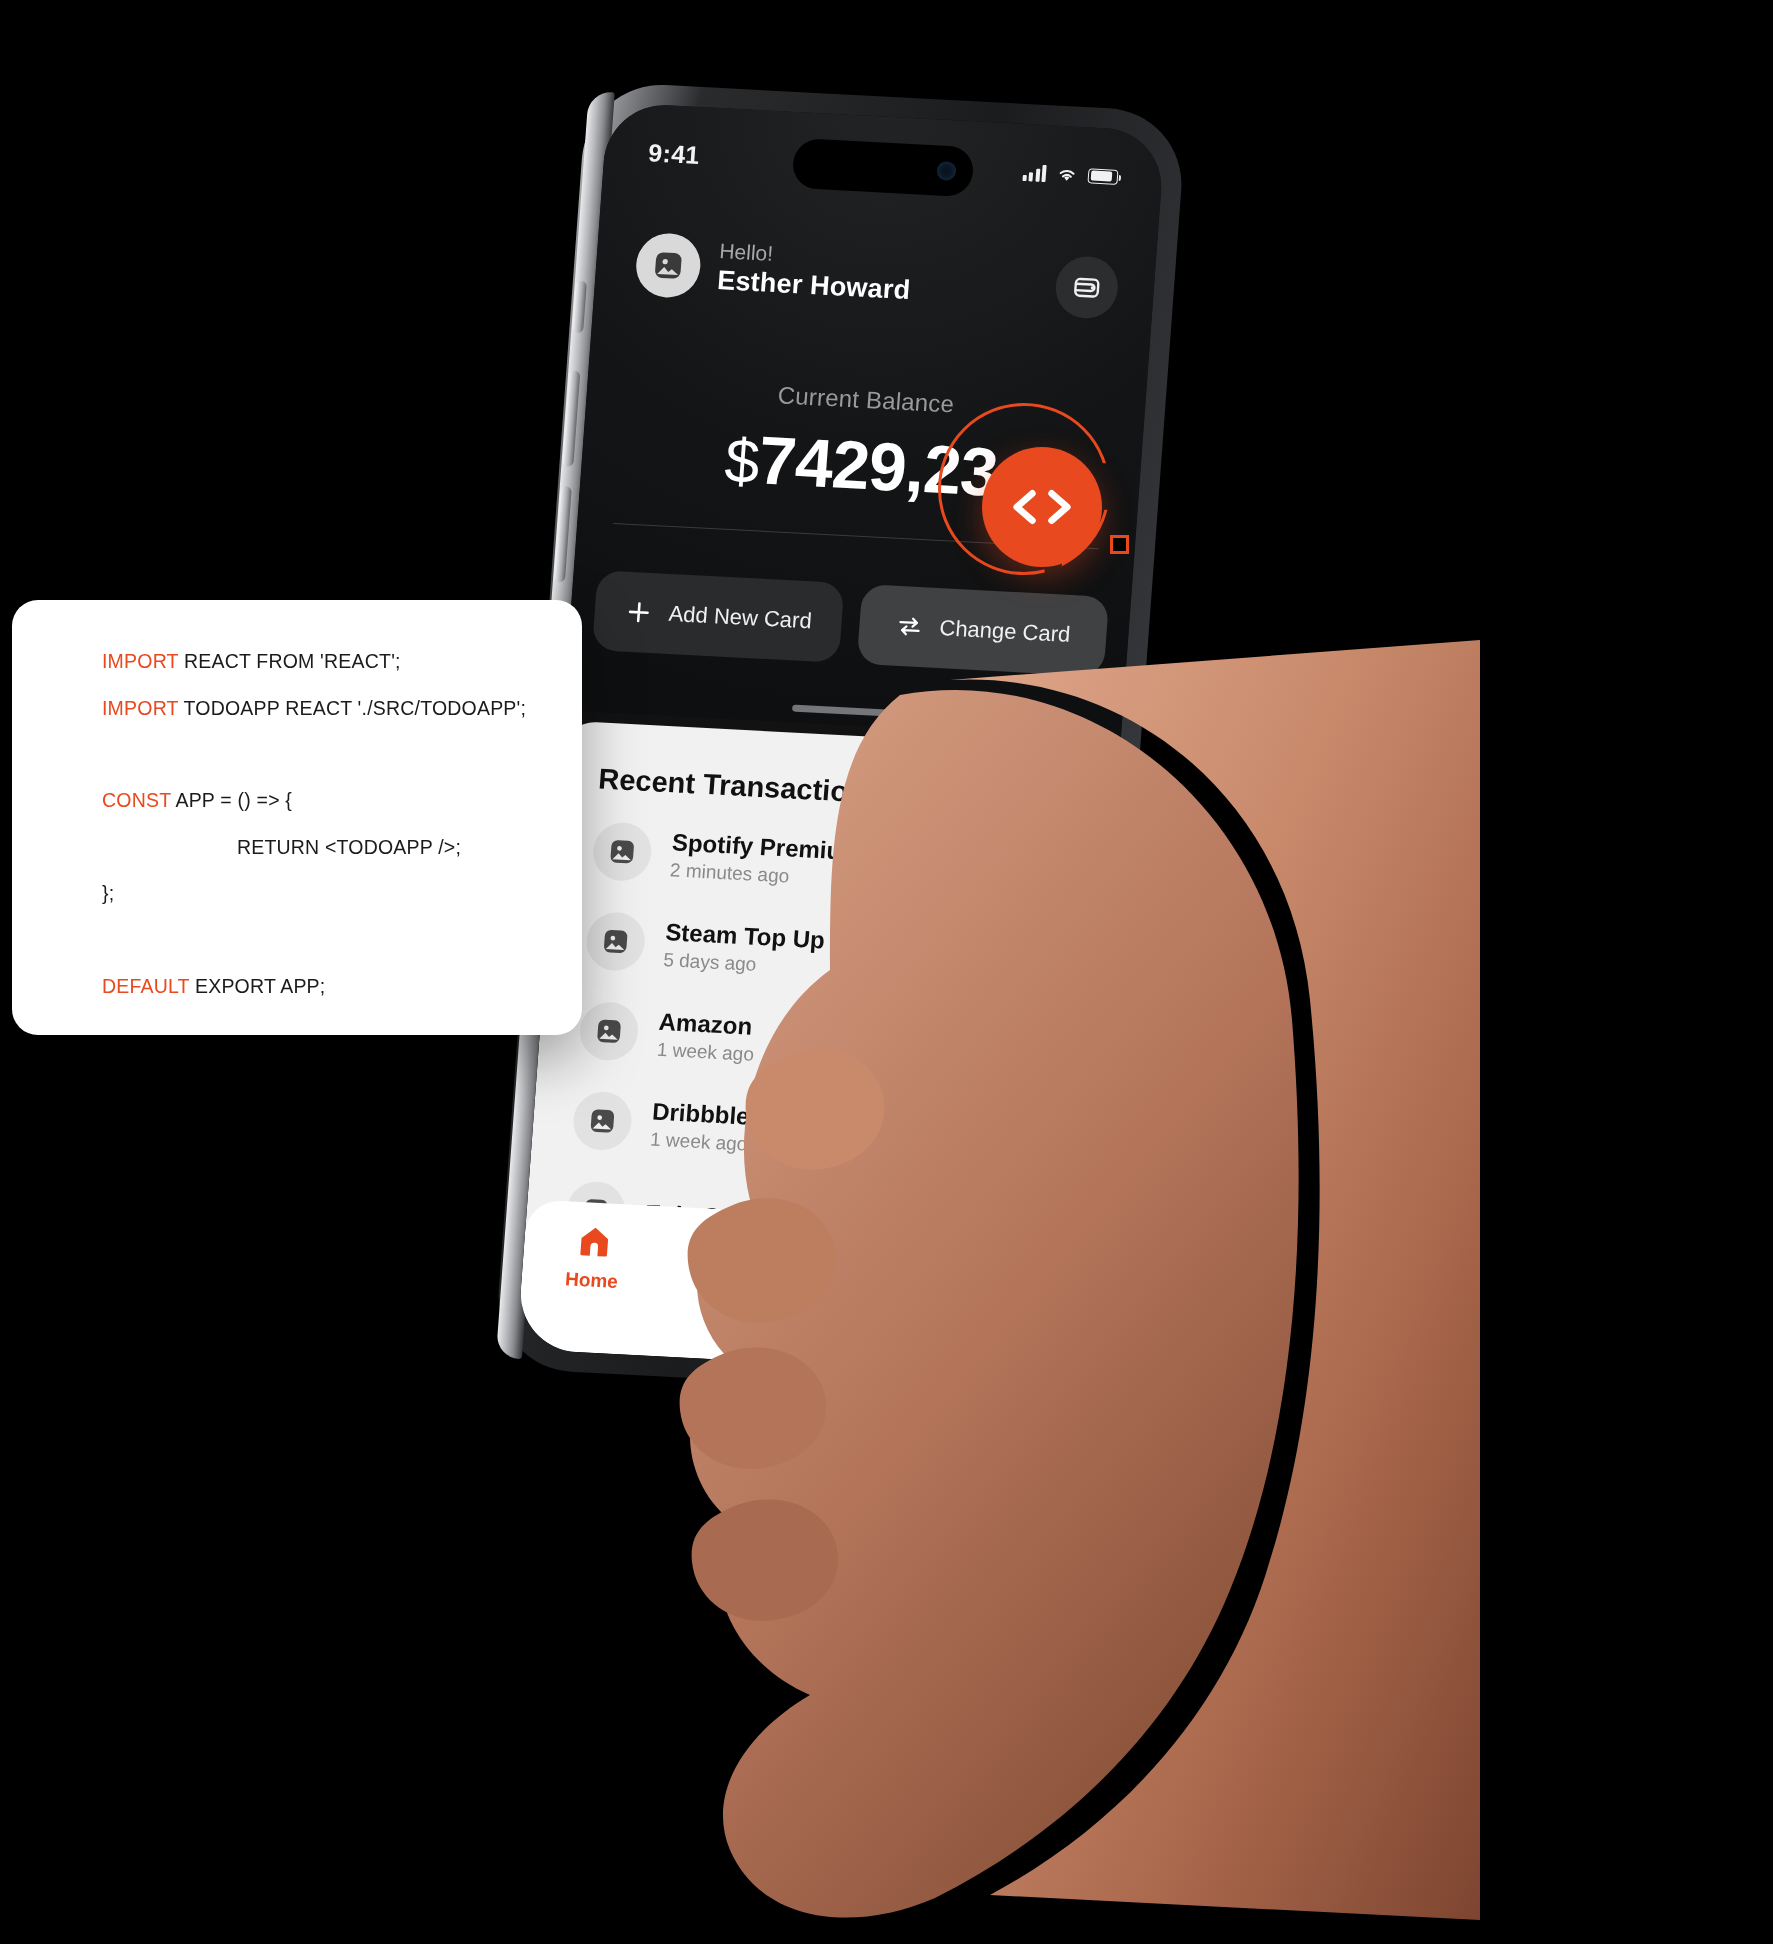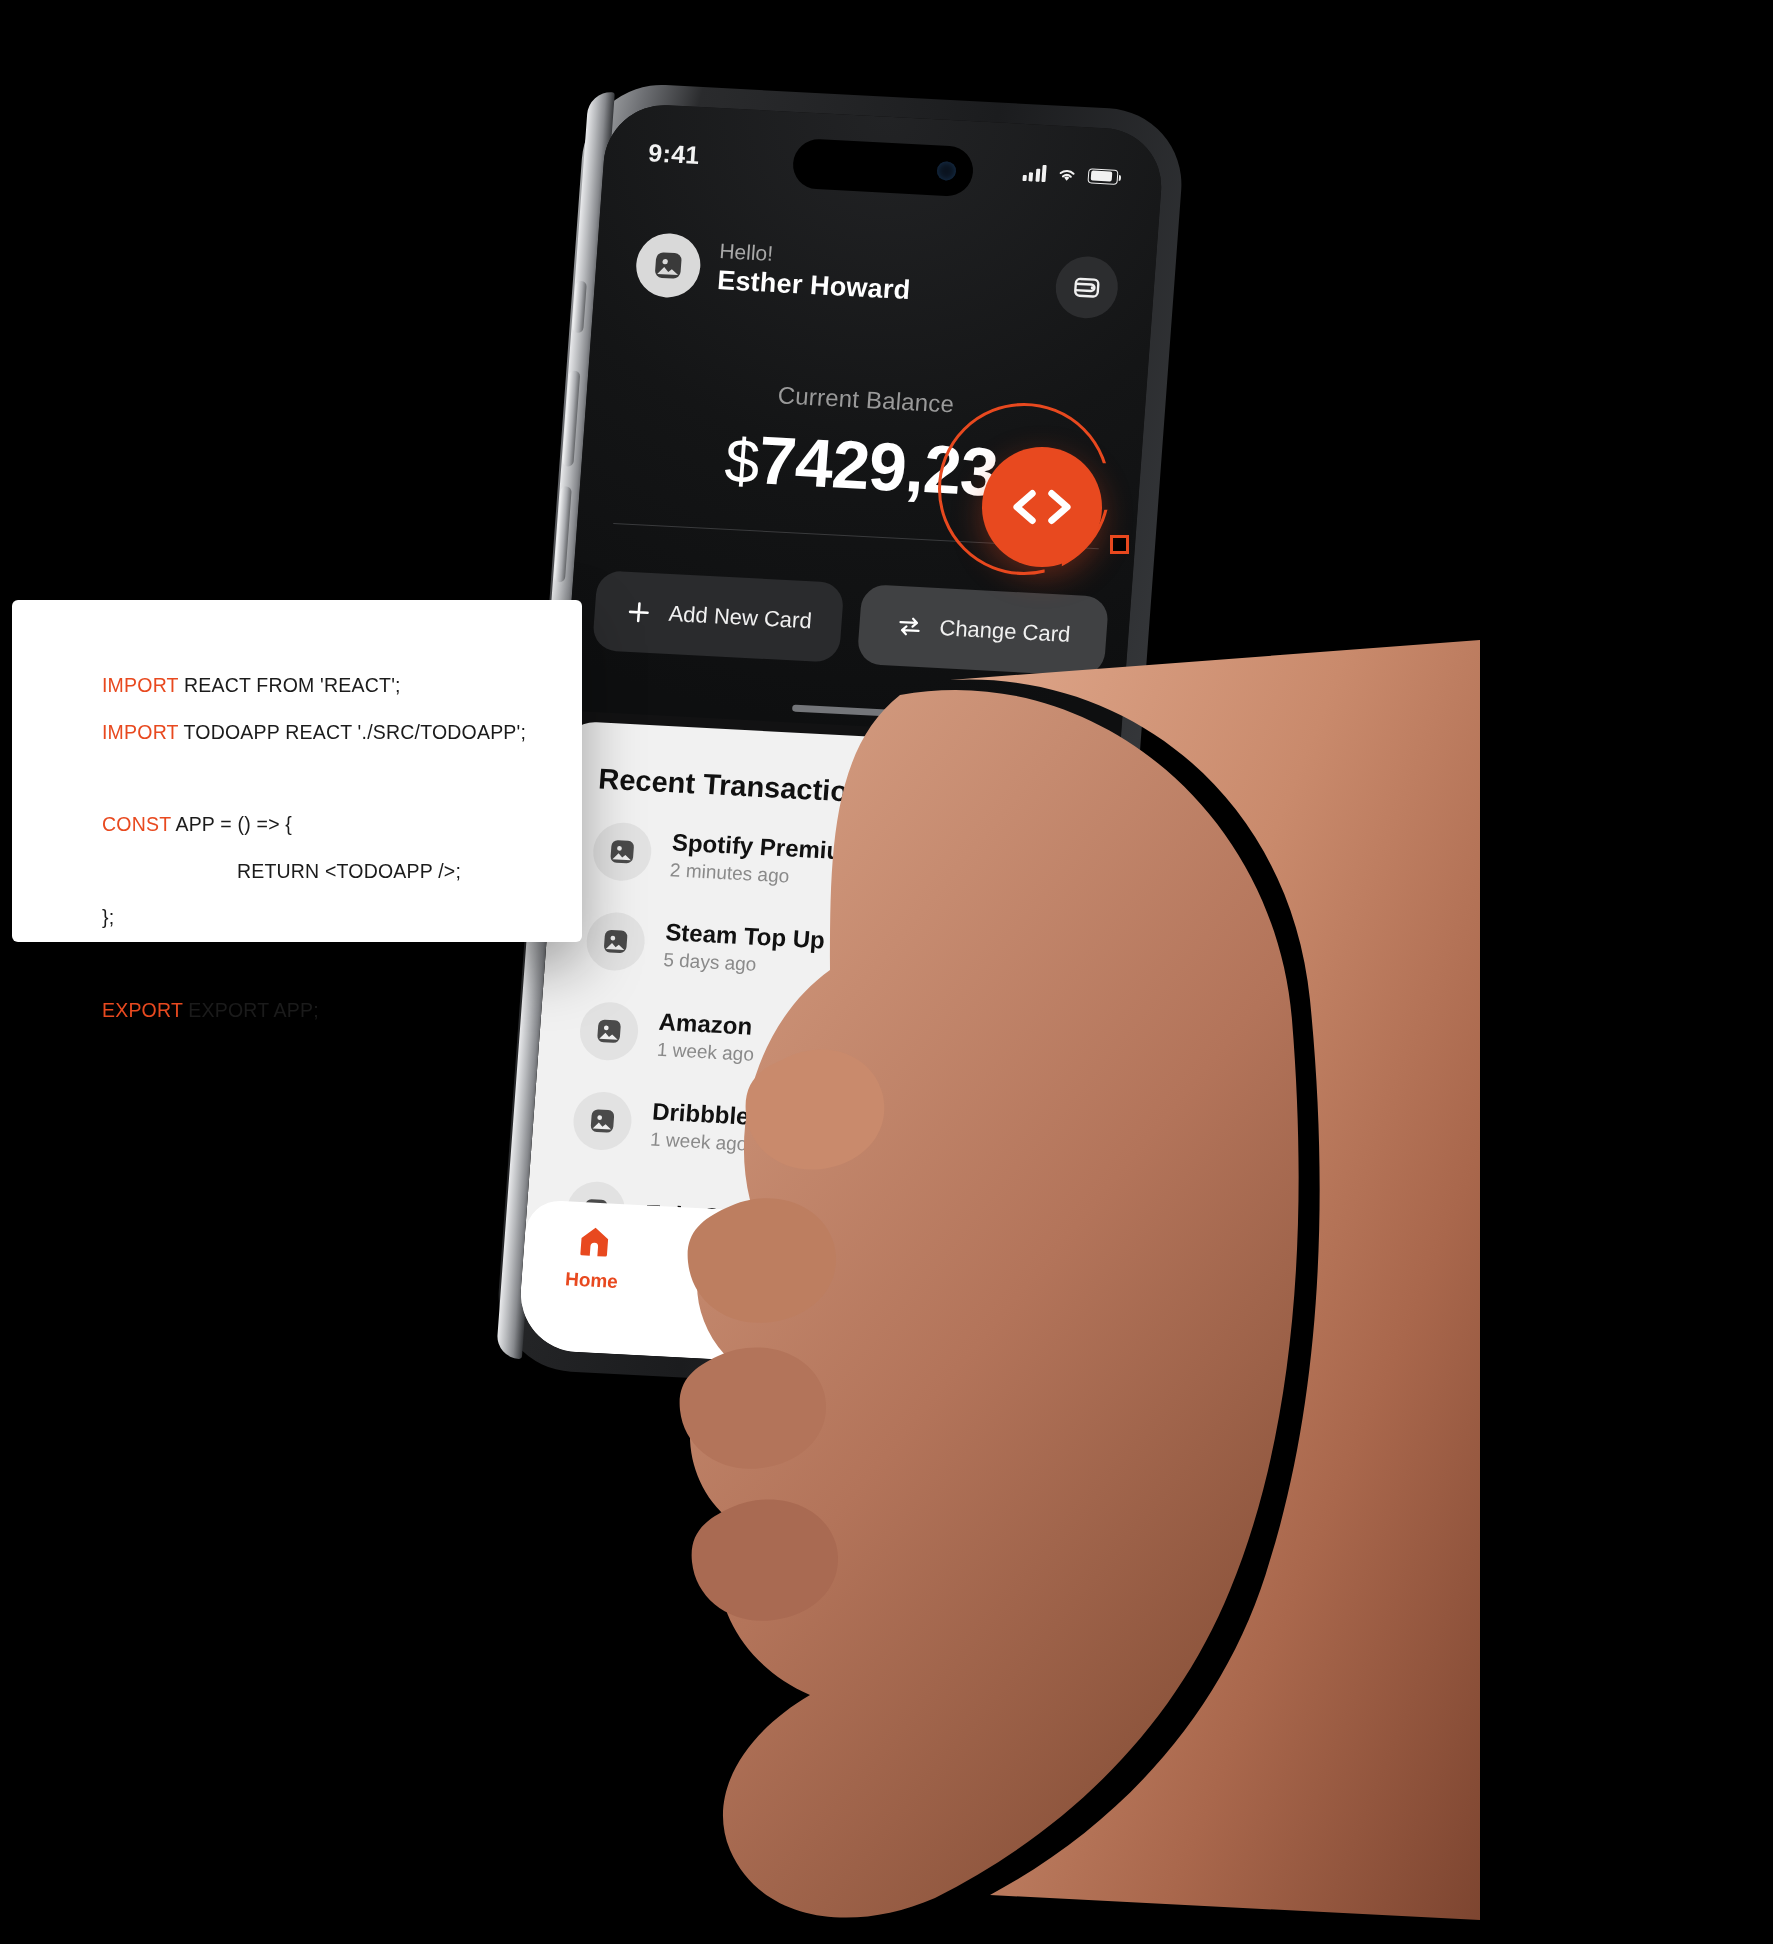--- a/index.html
+++ b/index.html
@@ -158,25 +158,25 @@
   .tabbar{
     position:absolute; left:0; right:0; bottom:0; height:150px;
     background:#fff; border-radius:34px 34px 60px 60px;
     display:flex; align-items:flex-start; padding-top:20px;
   }
   .tab{ flex:1; display:flex; flex-direction:column; align-items:center; gap:9px; }
   .tab-label{ font-size:19px; font-weight:700; color:#e8491f; }
 
   
   .codecard{
-    position:absolute; left:12px; top:600px; width:570px; height:342px;
-    background:#fff; border-radius:6px;
+    position:absolute; left:12px; top:600px; width:570px; height:435px;
+    background:#fff; border-radius:26px;
     box-shadow: 0 24px 60px rgba(0,0,0,.35);
     z-index: 9;
-    padding: 76px 0 0 90px;
+    padding: 52px 0 0 90px;
   }
   .codeline{ font-size:19.5px; color:#1b1b1b; line-height:1.0; margin-bottom:27px; white-space:nowrap; letter-spacing:.2px;}
   .codeline.blank{ height:19px; margin-bottom:27px; }
   .kw{ color:#e8491f; }
   .indent{ padding-left:14px;text-align:center; }
 
   
   .badge{
     position:absolute; left:930px; top:395px; width:220px; height:220px; z-index:8;
   }
@@ -446,21 +446,21 @@
       <span class="kw">CONST</span><span> APP = () =&gt; {</span>
     </div>
     <div class="codeline indent">
       <span>RETURN &lt;TODOAPP /&gt;;</span>
     </div>
     <div class="codeline">
       <span>};</span>
     </div>
     <div class="codeline blank"></div>
     <div class="codeline">
-      <span class="kw">EXPORT</span><span> EXPORT APP;</span>
+      <span class="kw">DEFAULT</span><span> EXPORT APP;</span>
     </div>
   </div>
 
   <div class="badge">
     <div class="ring"></div>
     <div class="ring2"></div>
     <div class="sq"></div>
     <div class="disc">
       <svg viewBox="0 0 64 48">
         <path d="M22 10 L6 24 L22 38" fill="none" stroke="#fff" stroke-width="7" stroke-linecap="round" stroke-linejoin="round"></path>

